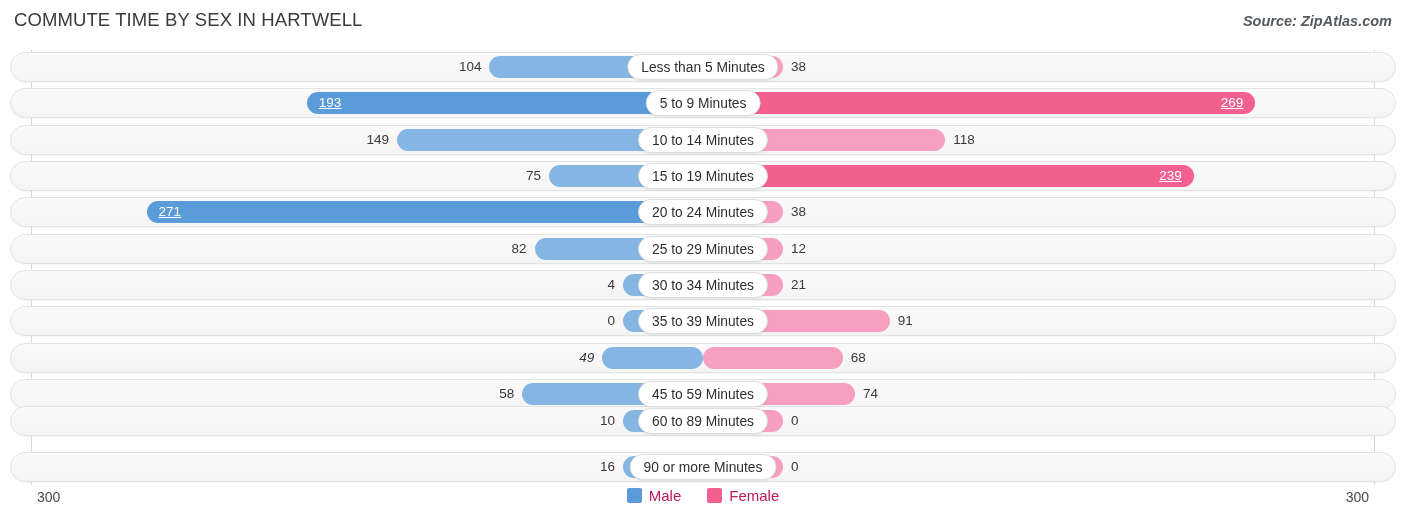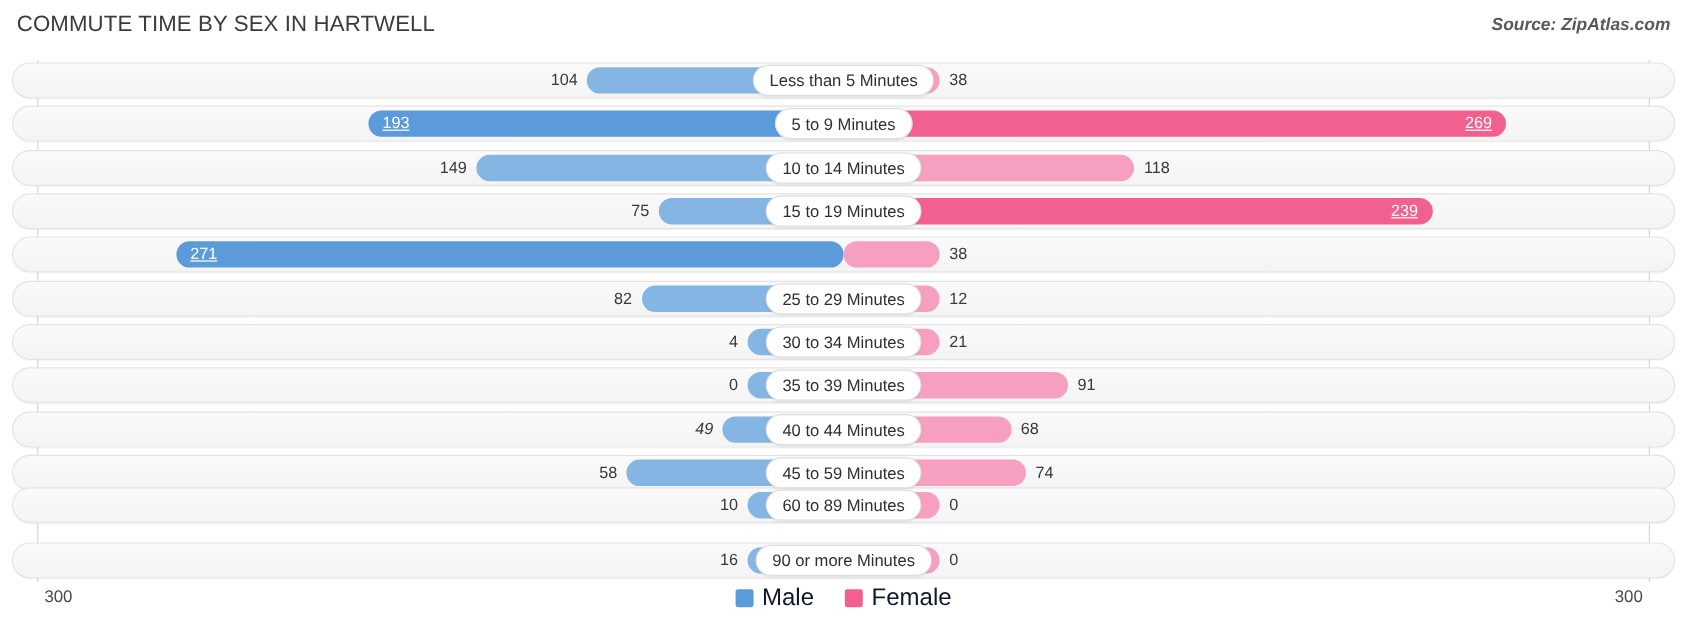--- a/index.html
+++ b/index.html
@@ -145,22 +145,22 @@
     display: flex;
     align-items: center;
     gap: 7px;
   }
   .legend-swatch {
     width: 15px; height: 15px;
     border-radius: 2px;
     display: inline-block;
   }
   .legend-label {
-    font-size: 20px;
-    color: #0f172a;
+    font-size: 15px;
+    color: #be185d;
   }
 </style>
 </head>
 <body>
 
 <div id="chart-root">
 
   <div id="chart-title">COMMUTE TIME BY SEX IN HARTWELL</div>
   <div id="source-note">Source: ZipAtlas.com</div>
 
@@ -203,20 +203,21 @@
           <div class="val val-in" style="left: 1170.75px; transform: translateX(-100%);">239</div>
           <div class="cat-pill">15 to 19 Minutes</div>
         </div>
       </div>
       <div class="row" style="top: 147.4px;">
         <div class="row-inner">
           <div class="bar bar-male" style="width: 556.453px; background: rgb(91, 155, 217);"></div>
           <div class="val val-in" style="left: 147.547px;">271</div>
           <div class="bar bar-female" style="width: 80px; background: rgb(247, 159, 192);"></div>
           <div class="val" style="left: 780px;">38</div>
+          <div class="cat-pill">20 to 24 Minutes</div>
         </div>
       </div>
       <div class="row" style="top: 183.75px;">
         <div class="row-inner">
           <div class="bar bar-male" style="width: 168.373px; background: rgb(133, 182, 227);"></div>
           <div class="val" style="right: 868.373px;">82</div>
           <div class="bar bar-female" style="width: 80px; background: rgb(247, 159, 192);"></div>
           <div class="val" style="left: 780px;">12</div>
           <div class="cat-pill">25 to 29 Minutes</div>
         </div>
@@ -238,21 +239,20 @@
           <div class="val" style="left: 886.853px;">91</div>
           <div class="cat-pill">35 to 39 Minutes</div>
         </div>
       </div>
       <div class="row" style="top: 292.8px;">
         <div class="row-inner">
           <div class="bar bar-male" style="width: 100.613px; background: rgb(133, 182, 227);"></div>
           <div class="val" style="right: 800.613px; font-style: italic;">49</div>
           <div class="bar bar-female" style="width: 139.627px; background: rgb(247, 159, 192);"></div>
           <div class="val" style="left: 839.627px;">68</div>
-          <div class="cat-pill">40 to 44 Minutes</div>
         </div>
       </div>
       <div class="row" style="top: 329.15px;">
         <div class="row-inner">
           <div class="bar bar-male" style="width: 180.693px; background: rgb(133, 182, 227);"></div>
           <div class="val" style="right: 880.693px;">58</div>
           <div class="bar bar-female" style="width: 151.947px; background: rgb(247, 159, 192);"></div>
           <div class="val" style="left: 851.947px;">74</div>
           <div class="cat-pill">45 to 59 Minutes</div>
         </div>

